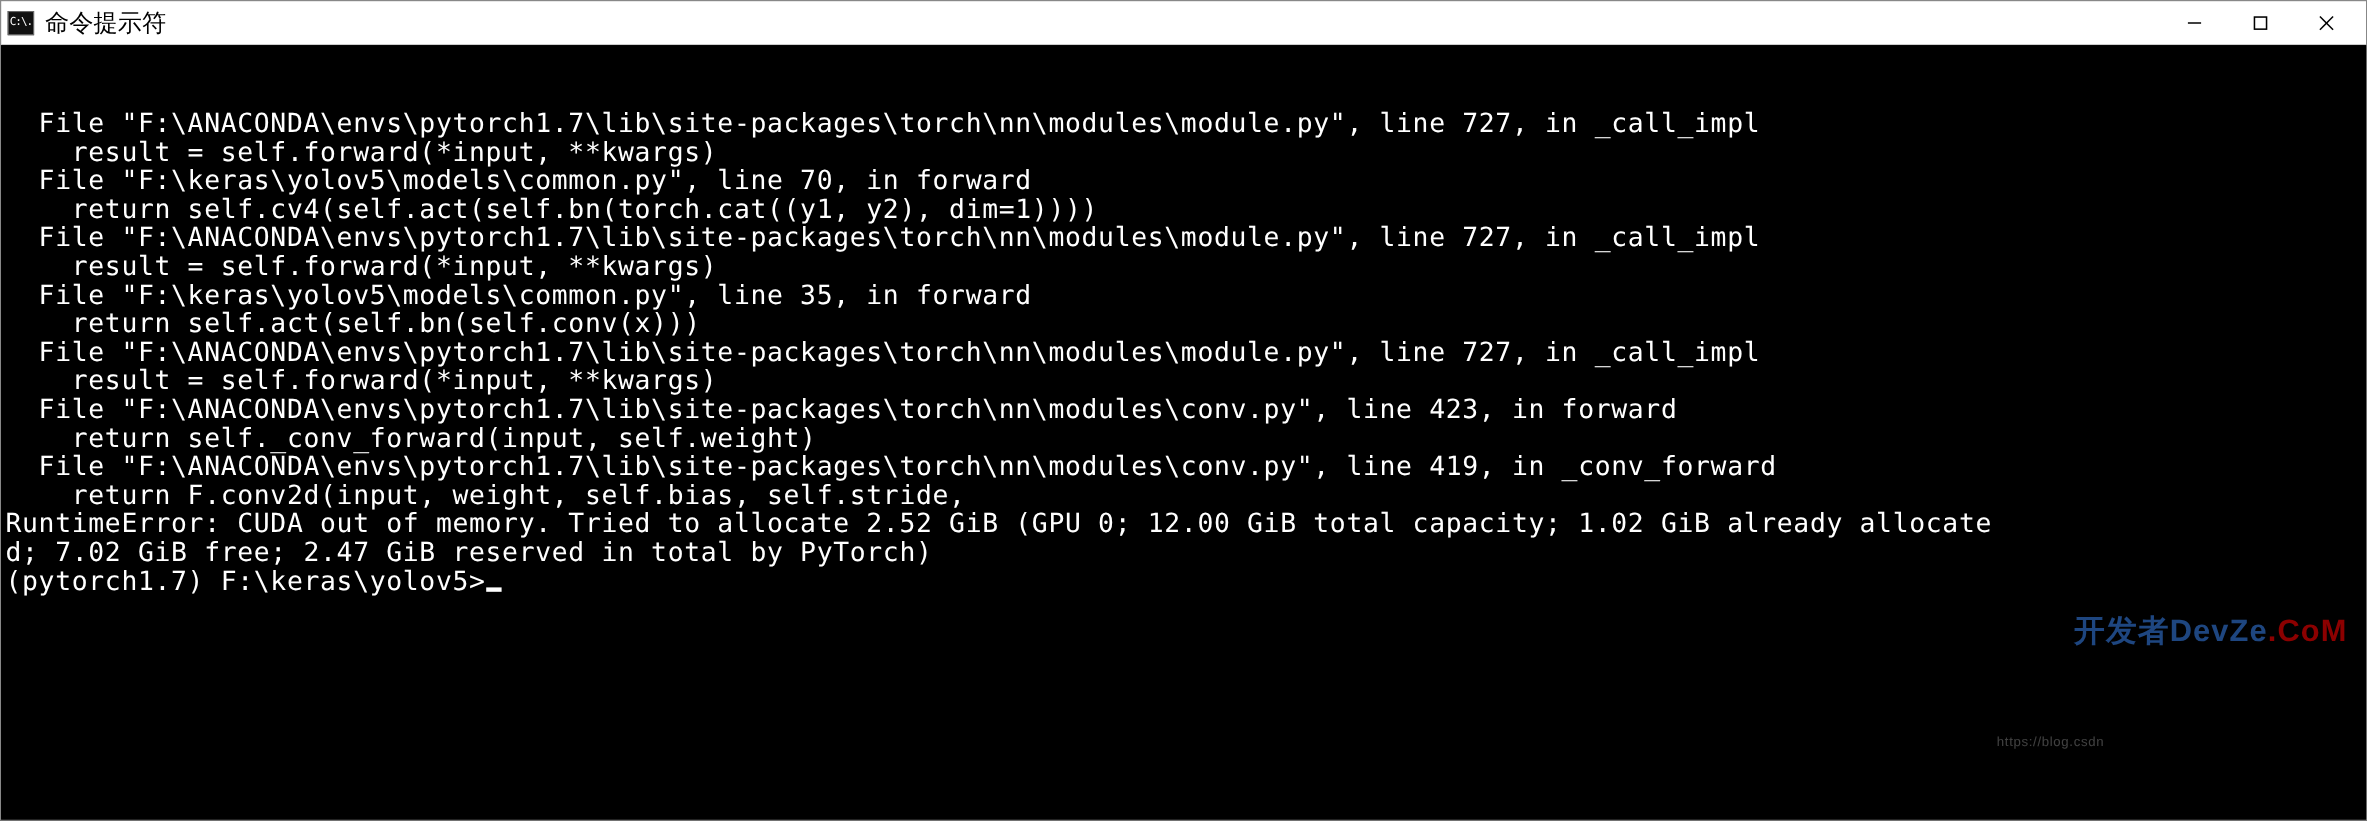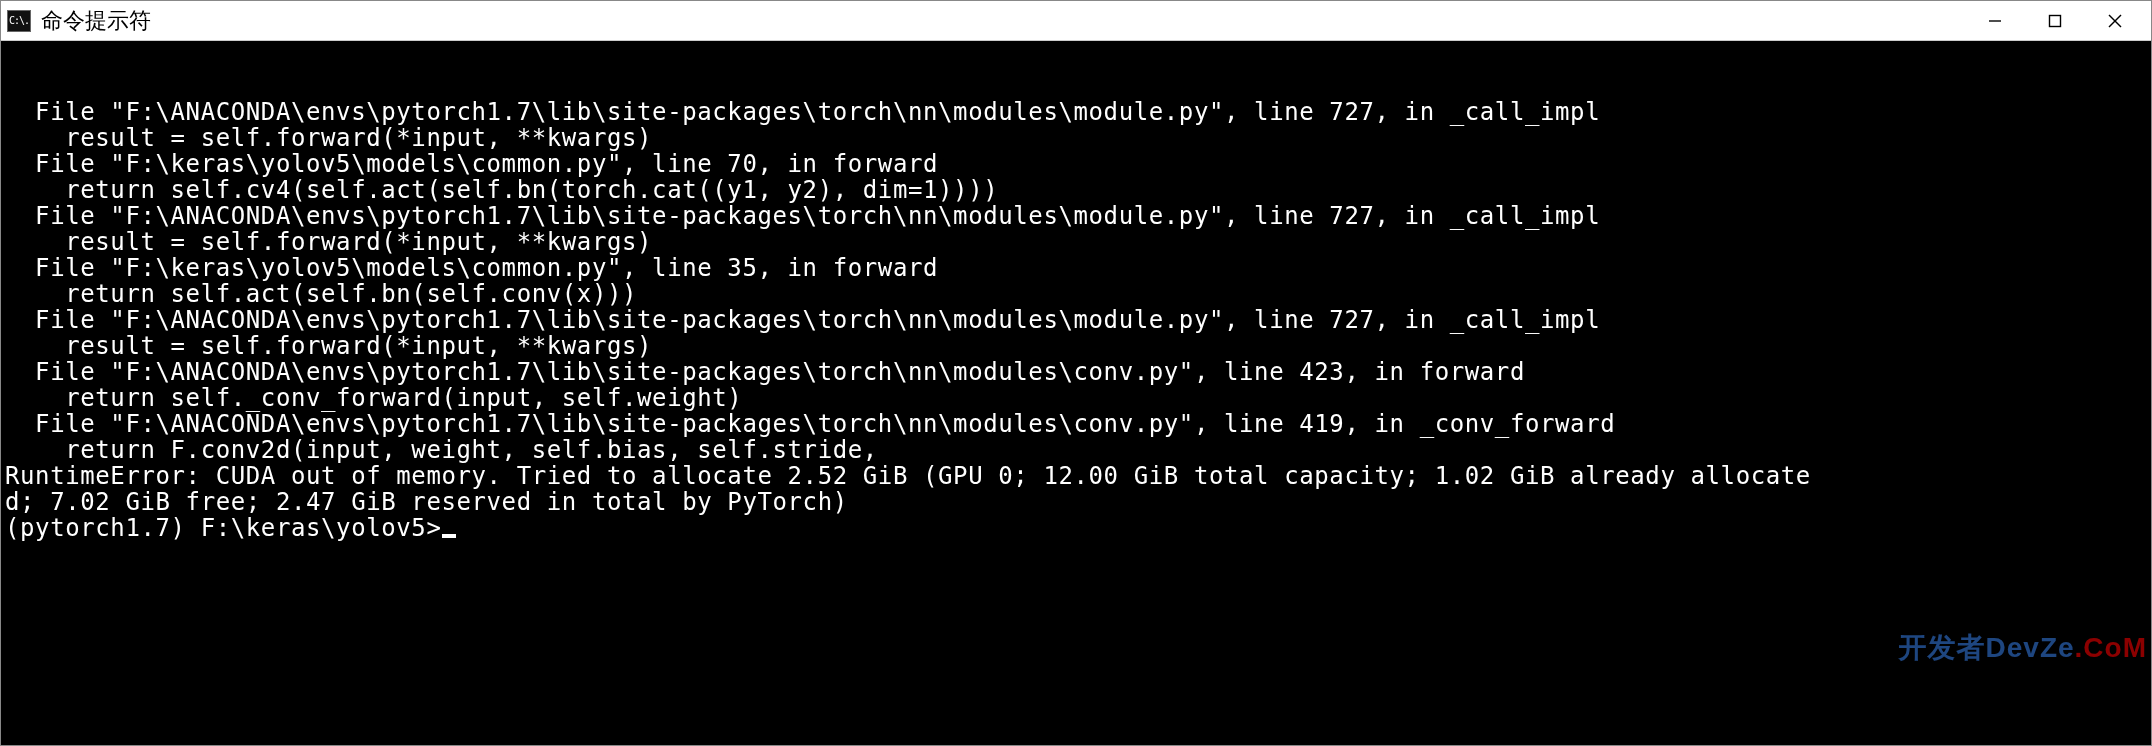--- a/index.html
+++ b/index.html
@@ -66,21 +66,21 @@
   .console-line { white-space: pre; }
   .cursor {
     display: inline-block;
     width: 14px; height: 4px;
     background: #fff;
     vertical-align: -2px;
     margin-left: 1px;
   }
   .watermark {
     position: absolute;
-    right: 4px;
+    right: 17px;
     bottom: 6px;
     pointer-events: none;
   }
   .watermark .big {
     font-family: "Segoe UI", sans-serif;
     font-size: 28px;
     color: rgba(60,140,255,0.5);
     font-weight: 600;
     letter-spacing: 1px;
   }
@@ -118,16 +118,17 @@
         </svg>
       </div>
     </div>
   </div>
 
   <div class="console" id="console">
     <div class="console-line">  File "F:\ANACONDA\envs\pytorch1.7\lib\site-packages\torch\nn\modules\module.py", line 727, in _call_impl</div><div class="console-line">    result = self.forward(*input, **kwargs)</div><div class="console-line">  File "F:\keras\yolov5\models\common.py", line 70, in forward</div><div class="console-line">    return self.cv4(self.act(self.bn(torch.cat((y1, y2), dim=1))))</div><div class="console-line">  File "F:\ANACONDA\envs\pytorch1.7\lib\site-packages\torch\nn\modules\module.py", line 727, in _call_impl</div><div class="console-line">    result = self.forward(*input, **kwargs)</div><div class="console-line">  File "F:\keras\yolov5\models\common.py", line 35, in forward</div><div class="console-line">    return self.act(self.bn(self.conv(x)))</div><div class="console-line">  File "F:\ANACONDA\envs\pytorch1.7\lib\site-packages\torch\nn\modules\module.py", line 727, in _call_impl</div><div class="console-line">    result = self.forward(*input, **kwargs)</div><div class="console-line">  File "F:\ANACONDA\envs\pytorch1.7\lib\site-packages\torch\nn\modules\conv.py", line 423, in forward</div><div class="console-line">    return self._conv_forward(input, self.weight)</div><div class="console-line">  File "F:\ANACONDA\envs\pytorch1.7\lib\site-packages\torch\nn\modules\conv.py", line 419, in _conv_forward</div><div class="console-line">    return F.conv2d(input, weight, self.bias, self.stride,</div><div class="console-line">RuntimeError: CUDA out of memory. Tried to allocate 2.52 GiB (GPU 0; 12.00 GiB total capacity; 1.02 GiB already allocate</div><div class="console-line">d; 7.02 GiB free; 2.47 GiB reserved in total by PyTorch)</div><div class="console-line"></div><div class="console-line">(pytorch1.7) F:\keras\yolov5&gt;<span class="cursor"></span></div><div class="watermark">
       <div class="big">
         <span>开发者</span><span>DevZe</span><span class="accent">.CoM</span>
       </div>
+      <div class="sub">https://blog.csdn</div>
     </div>
   </div>
 
 </div>
 
 </body></html>

